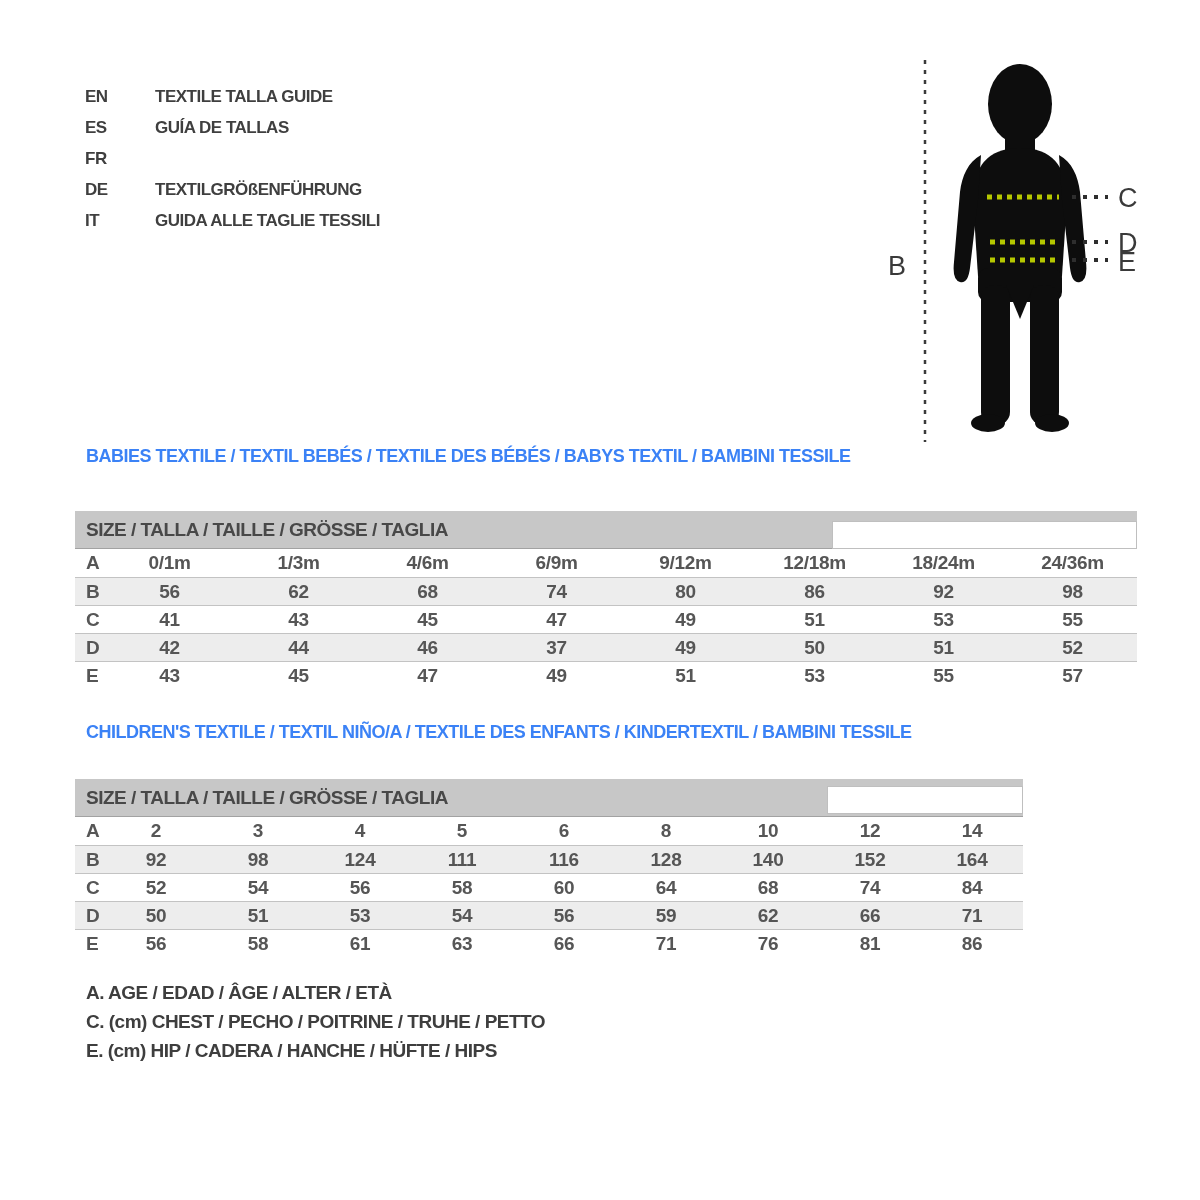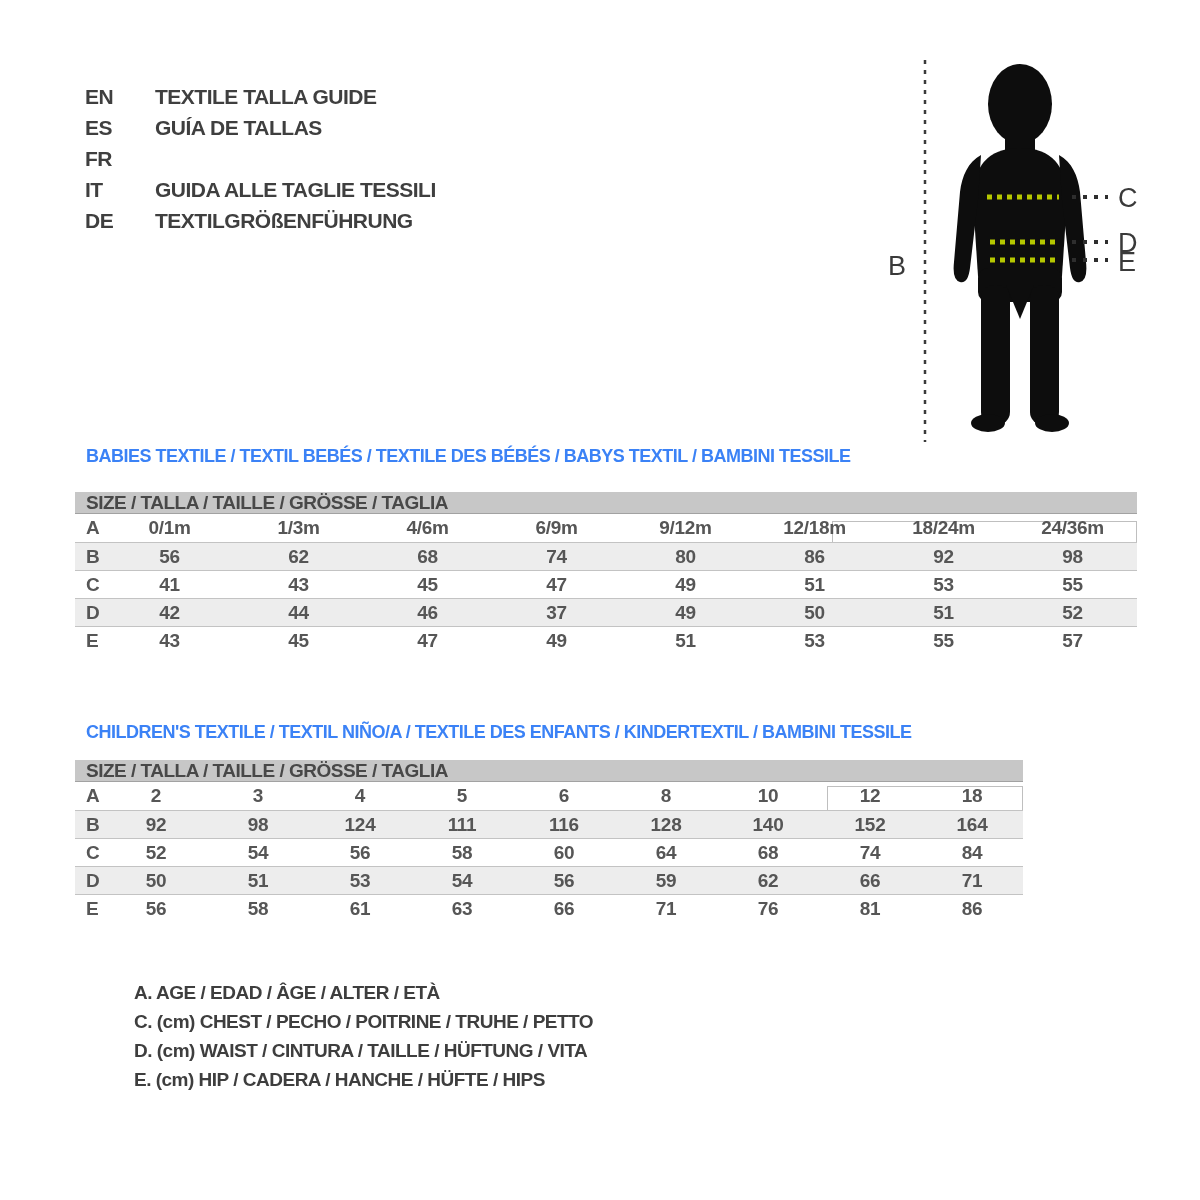--- a/index.html
+++ b/index.html
@@ -6,84 +6,84 @@
   body{
     width:1200px;height:1200px;background:#ffffff;
     font-family:"Liberation Sans","DejaVu Sans",sans-serif;
     color:#3d3d3d;position:relative;overflow:hidden;
   }
   .page{position:absolute;inset:0;}
 
   
   .lang-block{position:absolute;left:85px;top:81px;}
   .lang-row{display:flex;height:31px;align-items:center;
-    font-size:21px;font-weight:700;color:#3f3f3f;letter-spacing:-0.5px;}
+    font-size:17px;font-weight:700;color:#3f3f3f;letter-spacing:-0.5px;}
   .lang-code{width:70px;}
 
   
   .figure-svg{position:absolute;left:860px;top:40px;}
   .figure-svg text{font-family:"Liberation Sans","DejaVu Sans",sans-serif;
     font-size:27px;fill:#3a3a3a;}
 
   
   .section-heading{position:absolute;left:86px;font-size:18px;font-weight:700;
     color:#3b82f6;letter-spacing:-0.5px;white-space:nowrap;}
   #babies-heading{top:446px;}
   #children-heading{top:722px;}
 
   
   .size-table{position:absolute;left:75px;}
   #babies-table{top:492px;width:1062px;}
   #children-table{top:760px;width:948px;}
-  .thead{position:relative;height:22px;background:#c7c7c7;display:flex;align-items:center;
+  .thead{position:relative;height:38px;background:#c7c7c7;display:flex;align-items:center;
     padding-left:11px;font-size:19px;font-weight:700;color:#484848;letter-spacing:-0.5px;
-    border-bottom:1px solid #a2a2a2;box-sizing:border-box;}
+    border-bottom:1px solid #a2a2a2;box-sizing:border-box;margin-top:19px;}
   .trow{position:relative;z-index:2;display:flex;height:28px;align-items:center;
     padding-left:11px;font-size:19px;font-weight:700;color:#565656;letter-spacing:-0.3px;
     box-sizing:border-box;}
   .trow.sep{border-top:1px solid #c3c3c3;}
   .trow.stripe{background:#ededed;}
   .rlabel{width:19px;flex:none;}
   .tcell{flex:1;text-align:center;}
 
   
   .hl-box{position:absolute;z-index:1;background:#ffffff;border:1px solid #bfbfbf;
     box-sizing:border-box;}
   #babies-hl{left:757px;top:29px;width:305px;height:28px;}
   #children-hl{left:752px;top:26px;width:196px;height:28px;}
 
   
   .legend{position:absolute;left:86px;top:978px;}
   .legend-line{height:29px;display:flex;align-items:center;font-size:19px;font-weight:700;
-    color:#3e3e3e;letter-spacing:-0.5px;white-space:nowrap;margin-left:48px;}
+    color:#3e3e3e;letter-spacing:-0.5px;white-space:nowrap;}
 </style>
 </head>
 <body>
 
 <div class="page">
 
   <div class="lang-block">
     <div class="lang-row">
       <span class="lang-code">EN</span>
       <span class="lang-label">TEXTILE TALLA GUIDE</span>
     </div>
     <div class="lang-row">
       <span class="lang-code">ES</span>
       <span class="lang-label">GUÍA DE TALLAS</span>
     </div>
     <div class="lang-row">
       <span class="lang-code">FR</span>
     </div>
     <div class="lang-row">
+      <span class="lang-code">DE</span>
+      <span class="lang-label">TEXTILGRÖßENFÜHRUNG</span>
+    </div>
+    <div class="lang-row">
       <span class="lang-code">IT</span>
       <span class="lang-label">GUIDA ALLE TAGLIE TESSILI</span>
-    </div>
-    <div class="lang-row">
-      <span class="lang-code">DE</span>
-      <span class="lang-label">TEXTILGRÖßENFÜHRUNG</span>
     </div>
   </div>
 
   <svg class="figure-svg" width="340" height="420" viewBox="0 0 340 420">
     <g fill="#0d0d0d">
       <ellipse cx="160" cy="64" rx="32" ry="40"></ellipse>
       <rect x="145" y="92" width="30" height="28"></rect>
       <path d="M113,160 Q113,108 160,108 Q207,108 207,160 L202,236 Q200,252 160,252 Q120,252 118,236 Z"></path>
       <path d="M121,115 C108,122 102,136 100,152 L94,222 Q92,240 100,242 Q108,244 110,228 L118,160 Z"></path>
       <path d="M199,115 C212,122 218,136 220,152 L226,222 Q228,240 220,242 Q212,244 210,228 L202,160 Z"></path>
@@ -181,21 +181,21 @@
         <div class="trow">
           <span class="rlabel">A</span>
           <span class="tcell">2</span>
           <span class="tcell">3</span>
           <span class="tcell">4</span>
           <span class="tcell">5</span>
           <span class="tcell">6</span>
           <span class="tcell">8</span>
           <span class="tcell">10</span>
           <span class="tcell">12</span>
-          <span class="tcell">18</span>
+          <span class="tcell">14</span>
         </div>
         <div class="trow stripe sep">
           <span class="rlabel">B</span>
           <span class="tcell">92</span>
           <span class="tcell">98</span>
           <span class="tcell">124</span>
           <span class="tcell">111</span>
           <span class="tcell">116</span>
           <span class="tcell">128</span>
           <span class="tcell">140</span>
@@ -237,17 +237,16 @@
           <span class="tcell">76</span>
           <span class="tcell">81</span>
           <span class="tcell">86</span>
         </div>
       </div>
   </div>
 
   <div class="legend">
     <div class="legend-line">A. AGE / EDAD / ÂGE / ALTER / ETÀ</div>
     <div class="legend-line">C. (cm) CHEST / PECHO / POITRINE / TRUHE / PETTO</div>
-    <div class="legend-line">D. (cm) WAIST / CINTURA / TAILLE / HÜFTUNG / VITA</div>
     <div class="legend-line">E. (cm) HIP / CADERA / HANCHE / HÜFTE / HIPS</div>
   </div>
 
 </div>
 
 </body></html>

